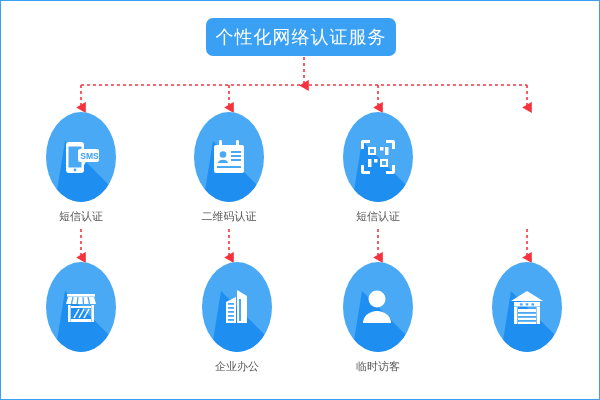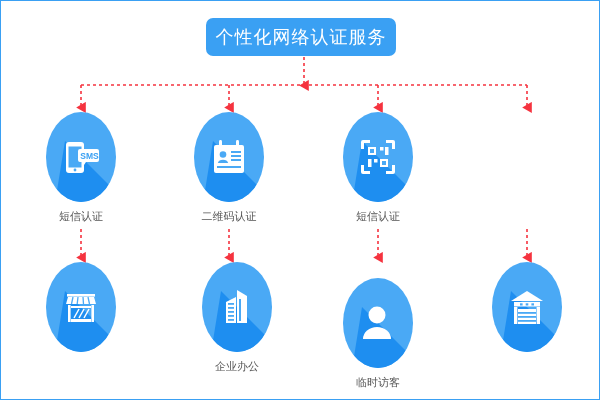--- a/index.html
+++ b/index.html
@@ -268,21 +268,21 @@
             <rect x="13" y="30" width="6" height="1.8"></rect>
             <rect x="13" y="34" width="6" height="1.8"></rect>
           </g>
           <rect x="24" y="14" width="2" height="22" fill="#4aa9f5"></rect>
         </svg>
       </div>
     </div>
     <div class="node-label">企业办公</div>
   </div>
 
-  <div class="node" style="left:303px; top:276px;">
+  <div class="node" style="left:303px; top:260px;">
     <div class="oval-wrap">
       <svg class="oval-svg" viewBox="0 0 72 92">
         <defs>
             <clipPath id="c7">
               <ellipse cx="36" cy="46" rx="35" ry="45"></ellipse>
             </clipPath>
           </defs>
         <ellipse cx="36" cy="46" rx="35" ry="45" fill="#4aa9f5"></ellipse>
         <g clip-path="url(#c7)">
             <path d="M20,30 L72,82 L72,92 L10,92 Z" fill="#1e8ef0"></path>

